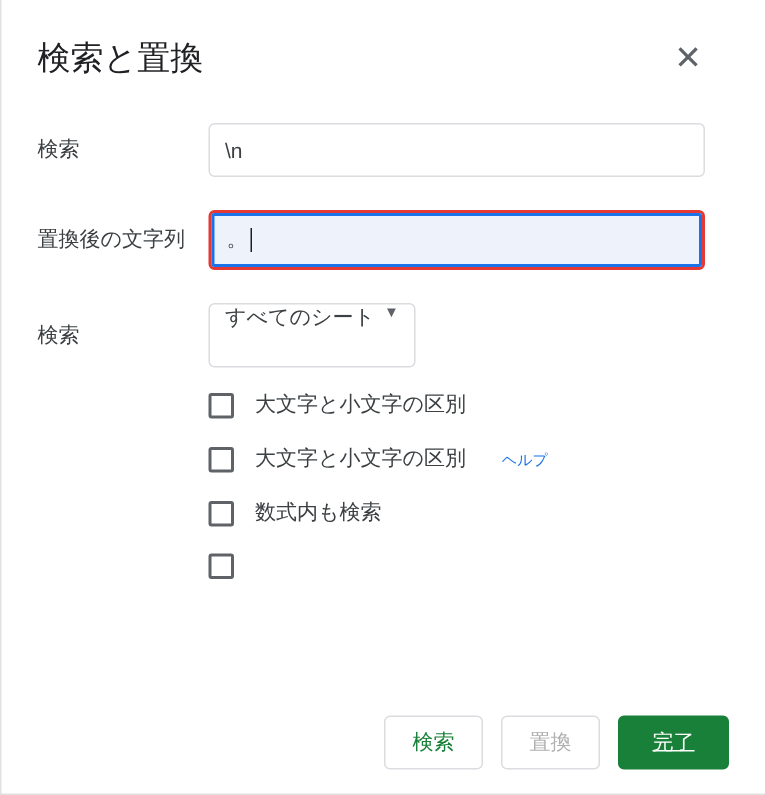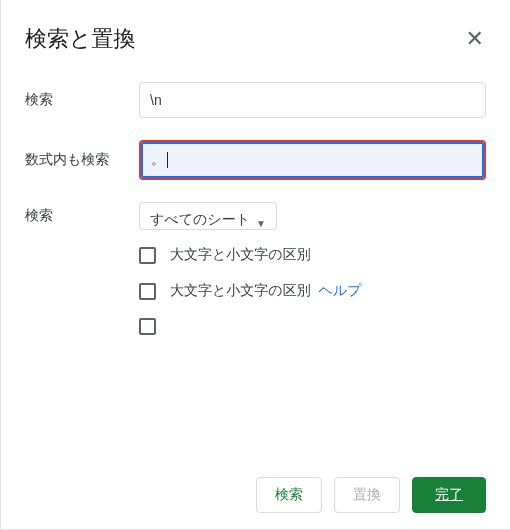--- a/index.html
+++ b/index.html
@@ -9,21 +9,21 @@
     }
     body {
       font-family: Arial, "Hiragino Kaku Gothic ProN", "メイリオ", Meiryo, sans-serif;
       background: #fff;
       width: 510px;
       height: 530px;
       position: relative;
       color: #3c4043;
     }
     .dialog {
-      padding: 24px 24px 20px 24px;
+      padding: 24px 40px 20px 24px;
       border-left: 1px solid #e0e0e0;
       border-bottom: 1px solid #e0e0e0;
       height: 530px;
       position: relative;
     }
     .header {
       display: flex;
       justify-content: space-between;
       align-items: flex-start;
       margin-bottom: 28px;
@@ -65,24 +65,24 @@
     }
     .text-input.highlighted {
       border: 2px solid #e53935;
       background: #eef3fb;
       outline: 2px solid #1a73e8;
       outline-offset: -4px;
     }
     .select-wrap {
       border: 1px solid #dadce0;
       border-radius: 4px;
-      height: 28px;
+      height: 43px;
       padding: 0 10px;
       display: flex;
-      align-items: flex-end;
+      align-items: flex-start;
       font-size: 14px;
       color: #3c4043;
       cursor: pointer;
       gap: 6px;
     }
     .caret {
       font-size: 10px;
       color: #5f6368;
     }
     .options-section {
@@ -102,23 +102,23 @@
       border-radius: 2px;
       flex-shrink: 0;
       cursor: pointer;
     }
     .checkbox-label {
       font-size: 14px;
       color: #3c4043;
     }
     .help-link {
       color: #1a73e8;
-      font-size: 14px;
-      cursor: pointer;
-      margin-left: 4px;
+      font-size: 10px;
+      cursor: pointer;
+      margin-left: 20px;
     }
     .footer {
       position: absolute;
       bottom: 16px;
       right: 24px;
       display: flex;
       gap: 12px;
     }
     .btn {
       height: 36px;
@@ -172,21 +172,21 @@
     <div class="title">検索と置換</div>
     <div class="close-btn">✕</div>
   </div>
 
   <div class="field-row">
     <div class="field-label">検索</div>
     <input class="text-input" type="text" value="\n" style="">
   </div>
 
   <div class="field-row">
-    <div class="field-label">数式内も検索</div>
+    <div class="field-label">置換後の文字列</div>
     <div class="replace-display highlighted text-input" style="display:flex;">
       <span>。</span>
         <span class="cursor"></span>
     </div>
   </div>
 
   <div class="field-row" style="margin-bottom:16px;">
     <div class="field-label">検索</div>
     <div class="select-wrap">
       <span>すべてのシート</span>
@@ -201,20 +201,24 @@
     </div>
     <div class="checkbox-row">
       <div class="checkbox"></div>
       <span class="checkbox-label">
         <span>大文字と小文字の区別</span>
         <span class="help-link">ヘルプ</span>
       </span>
     </div>
     <div class="checkbox-row">
       <div class="checkbox"></div>
+      <span class="checkbox-label">数式内も検索</span>
+    </div>
+    <div class="checkbox-row">
+      <div class="checkbox"></div>
     </div>
   </div>
 
   <div class="footer">
     <button class="btn">検索</button>
     <button class="btn disabled">置換</button>
     <button class="btn primary">完了</button>
   </div>
 
 </div>

